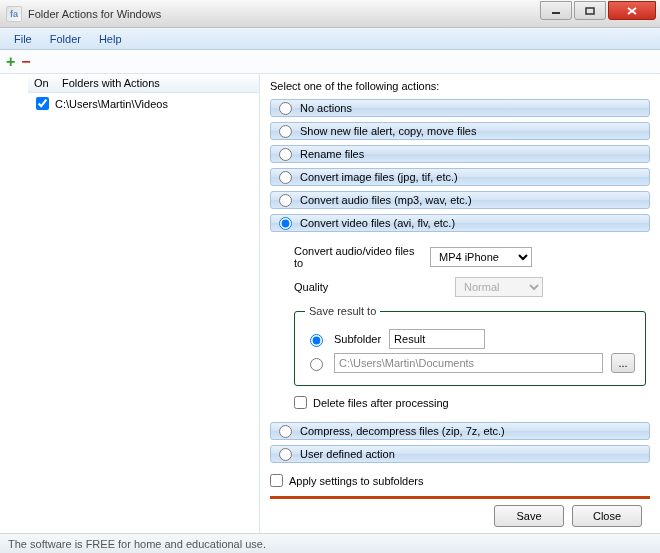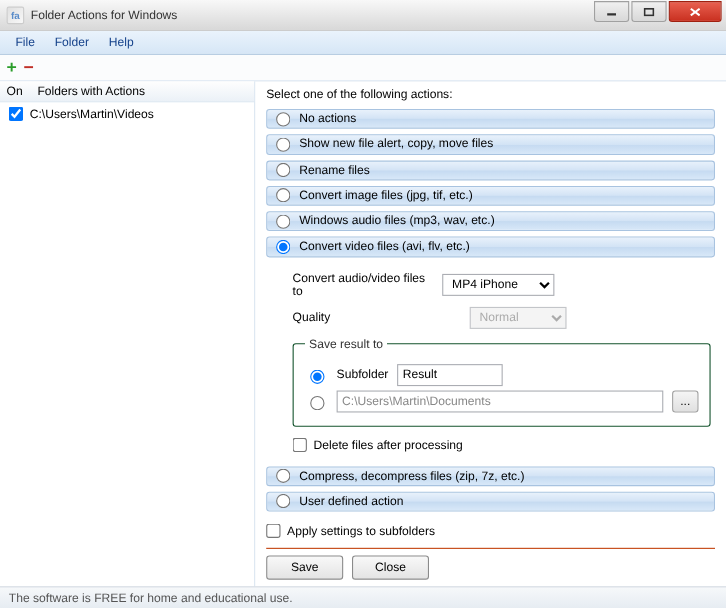--- a/index.html
+++ b/index.html
@@ -55,20 +55,21 @@
   display:flex;align-items:center;
   padding:0 6px; gap:6px;
   background:#fbfcfd;
   border-bottom:1px solid #dbe6f1;
 }
 .tbtn{font-size:16px;font-weight:bold;line-height:14px;}
 .plus{color:#2a9d2a;} .minus{color:#c03028;}
 .content{
   display:flex;
   height: calc(100% - 28px - 22px - 24px - 20px);
+  padding-left: 28px;
 }
 .leftpane{
   width: 232px;
   border-right:1px solid #dbe6f1;
   display:flex;flex-direction:column;
 }
 .lheader{
   display:flex;
   background:linear-gradient(to bottom,#fefefe,#ebf1f7);
   border-bottom:1px solid #dbe6f1;
@@ -115,23 +116,23 @@
 fieldset legend{padding:0 4px;color:#333;}
 .fsrow{display:flex;align-items:center;gap:8px;margin:4px 0;}
 .browsebtn{
   width:24px;height:20px;border:1px solid #a0a0a0;
   background:linear-gradient(to bottom,#f5f5f5,#e0e0e0);
   border-radius:3px;display:flex;align-items:center;justify-content:center;
 }
 .chkrow{display:flex;align-items:flex-end;gap:6px;margin-top:2px;}
 .chkrow input{margin:0;}
 .btnbar{
-  display:flex;justify-content:flex-start;gap:8px;
+  display:flex;justify-content:flex-end;gap:8px;
   padding:6px 8px 0 0;
-  border-top:1px solid #c2410c;
+  border-top:3px solid #c2410c;
   margin-top:4px;
 }
 .btn{
   min-width:70px;height:22px;
   border:1px solid #8a8a8a;
   border-radius:3px;
   background:linear-gradient(to bottom,#f8f8f8,#e4e4e4);
   display:flex;align-items:center;justify-content:center;
 }
 .statusbar{
@@ -207,21 +208,21 @@
     <label class="optrow">
       <input type="radio" name="act" style="">
       <span>Rename files</span>
     </label>
     <label class="optrow">
       <input type="radio" name="act" style="">
       <span>Convert image files (jpg, tif, etc.)</span>
     </label>
     <label class="optrow">
       <input type="radio" name="act" style="">
-      <span>Windows audio files (mp3, wav, etc.)</span>
+      <span>Convert audio files (mp3, wav, etc.)</span>
     </label>
     <label class="optrow">
       <input type="radio" name="act" checked="" style="">
       <span>Convert video files (avi, flv, etc.)</span>
     </label>
 
     <div class="subpanel">
       <div class="formrow">
         <span class="lbl">Convert audio/video files to</span>
         <select style="width:102px;">

